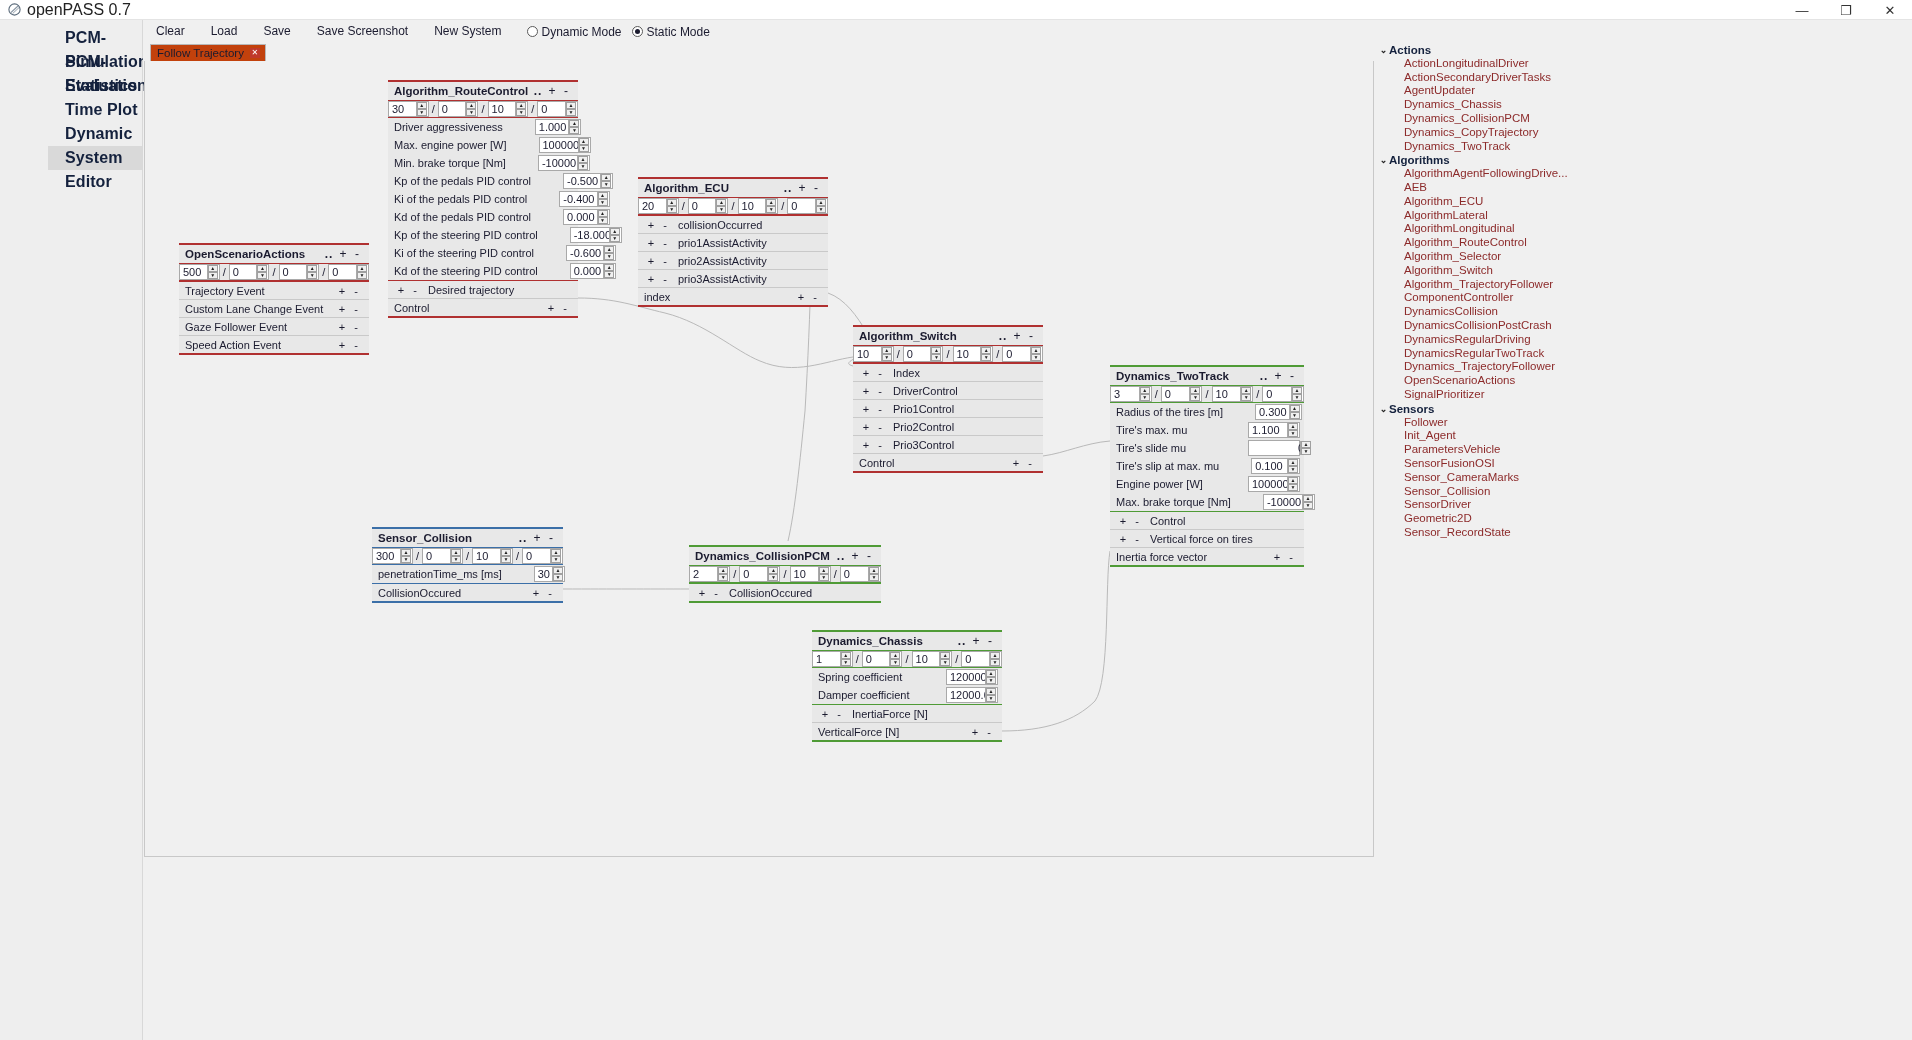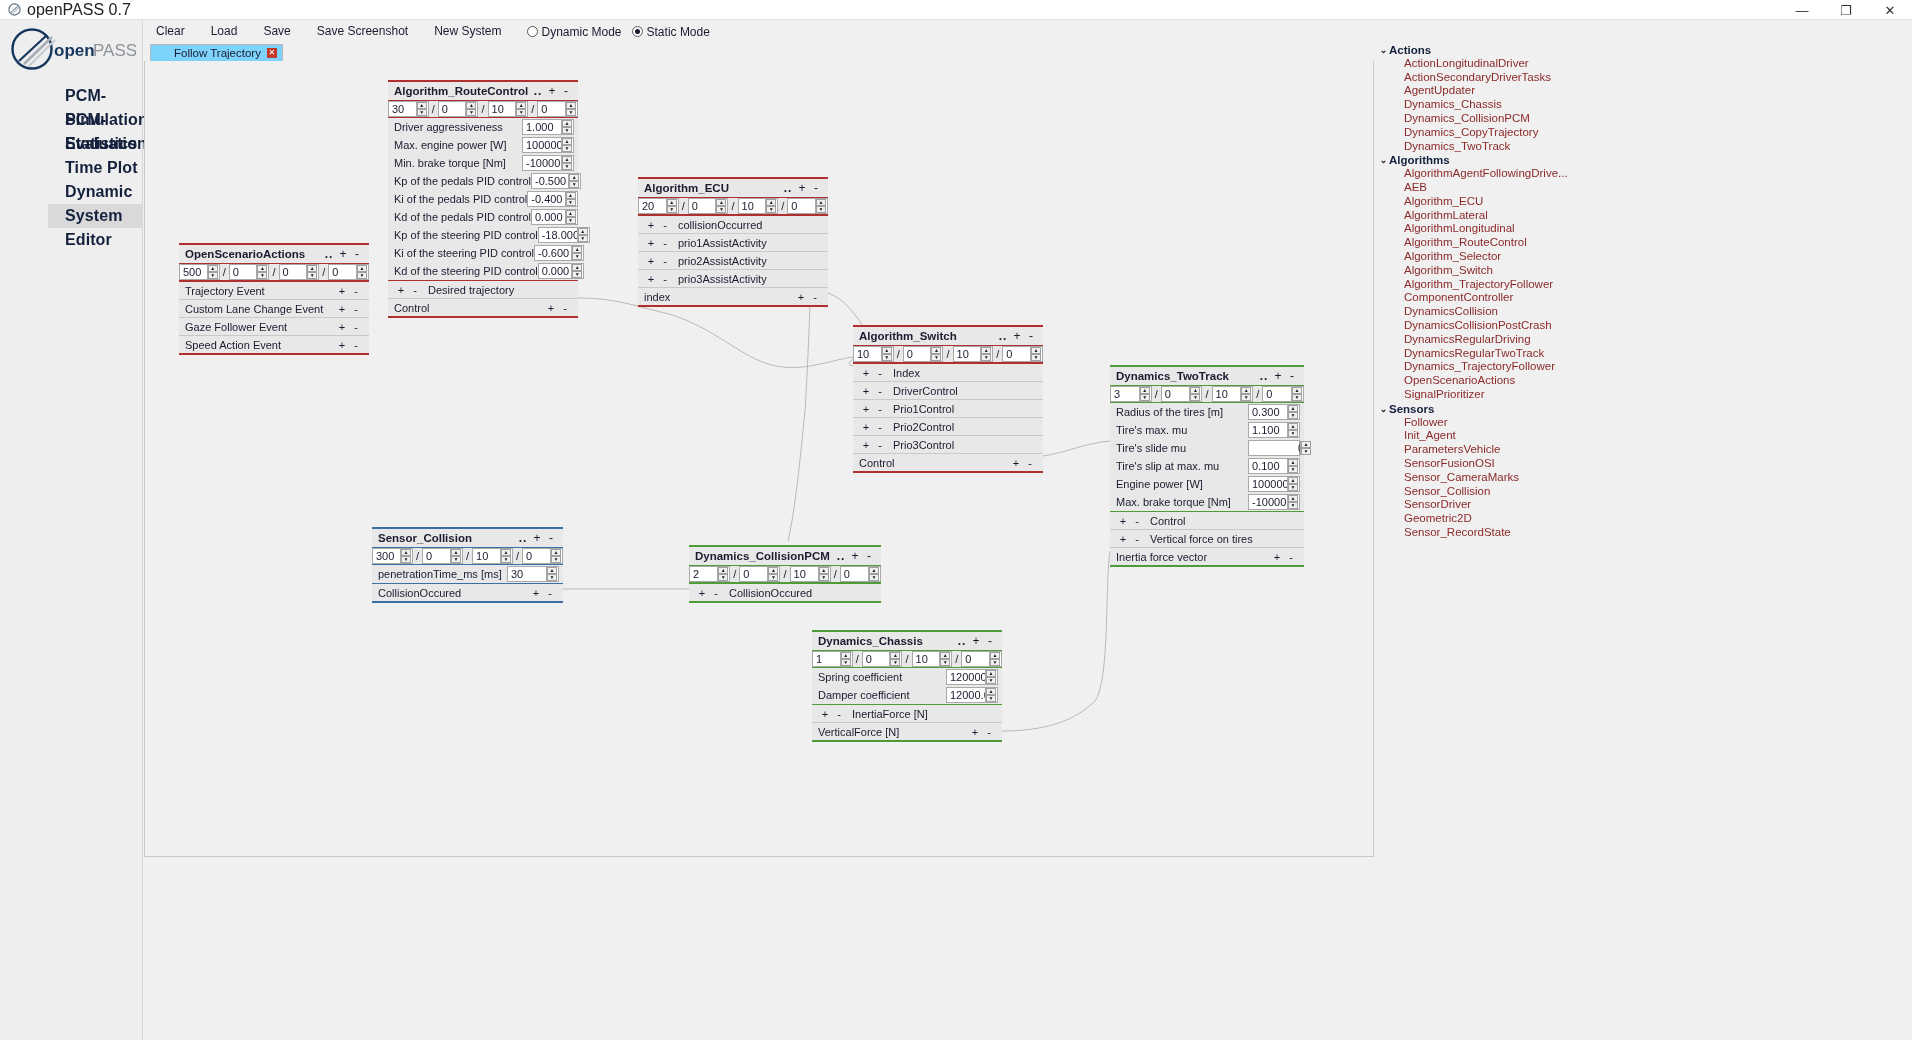--- a/index.html
+++ b/index.html
@@ -60,22 +60,22 @@
   }
   .rlabel{ margin-right:10px; }
 
   
   #tabstrip{
     position:absolute; left:143px; top:43px; width:1769px; height:18px;
     background:#f0f0f0;
   }
   .tab{
     position:absolute; left:7px; top:1px; height:17px;
-    background:#7dd3fc; border:1px solid #b7b7b7; border-bottom:none;
-    display:flex; align-items:center; padding:0 5px 0 23px; font-size:11.5px;
+    background:#c2410c; border:1px solid #b7b7b7; border-bottom:none;
+    display:flex; align-items:center; padding:0 5px 0 6px; font-size:11.5px;
   }
   .tabx{
     width:10px; height:10px; background:#c0392b; color:#fff;
     font-size:8px; line-height:10px; text-align:center; margin-left:6px;
     font-family:"Liberation Sans", sans-serif;
   }
 
   
   #canvas{
     position:absolute; left:144px; top:61px; width:1230px; height:796px;
@@ -140,21 +140,21 @@
   }
   .arrows i{
     flex:1 1 50%; display:flex; align-items:center; justify-content:center;
     background:#f0f0f0; border:1px solid #a0a0a0; font-size:5px; line-height:1;
     color:#222; font-style:normal;
   }
   .slash{ padding:0 3px; font-size:11px; }
 
   .nrow{
     height:18px; display:flex; align-items:center;
-    padding-left:6px; white-space:nowrap;
+    padding-left:6px; white-space:nowrap;gap:32px;
   }
   .nrow .lbl{ flex:1 1 auto; }
   .nrow .val{
     display:flex; align-items:center; background:#fff;
     border:1px solid #a9a9a9; height:16px; margin-right:4px;
   }
   .nrow .val .sv{ padding:0 2px 0 3px; overflow:hidden; white-space:nowrap; }
 
   .portrow{
     height:18px; display:flex; align-items:center; padding:0 6px;
@@ -181,30 +181,20 @@
   </span>
   <span class="ttext">openPASS 0.7</span>
   <div class="winbtns">
     <div class="winbtn">—</div>
     <div class="winbtn">❐</div>
     <div class="winbtn close">✕</div>
   </div>
 </div>
 
 <div id="sidebar">
-  <div id="brand">
-    <svg width="128" height="46" viewBox="0 0 128 46">
-      <circle cx="24" cy="23" r="19.5" fill="none" stroke="#17365d" stroke-width="2.4"></circle>
-      <line x1="11" y1="35" x2="39" y2="9" stroke="#17365d" stroke-width="2.2"></line>
-      <line x1="16" y1="38" x2="44" y2="11" stroke="#a7adb4" stroke-width="2.6"></line>
-      <line x1="21" y1="40" x2="47" y2="14" stroke="#c6cbd1" stroke-width="2.2"></line>
-      <text x="46" y="30" font-family="Liberation Sans, sans-serif" font-size="17" font-weight="bold" fill="#17365d">open</text>
-      <text x="85" y="30" font-family="Liberation Sans, sans-serif" font-size="17" fill="#8d9299">PASS</text>
-    </svg>
-  </div>
   <div class="navlist">
     <div class="navitem">PCM-Simulation</div>
     <div class="navitem">PCM-Evaluation</div>
     <div class="navitem">Statistics</div>
     <div class="navitem">Time Plot</div>
     <div class="navitem">Dynamic</div>
     <div class="navitem sel">System Editor</div>
   </div>
 </div>
 

